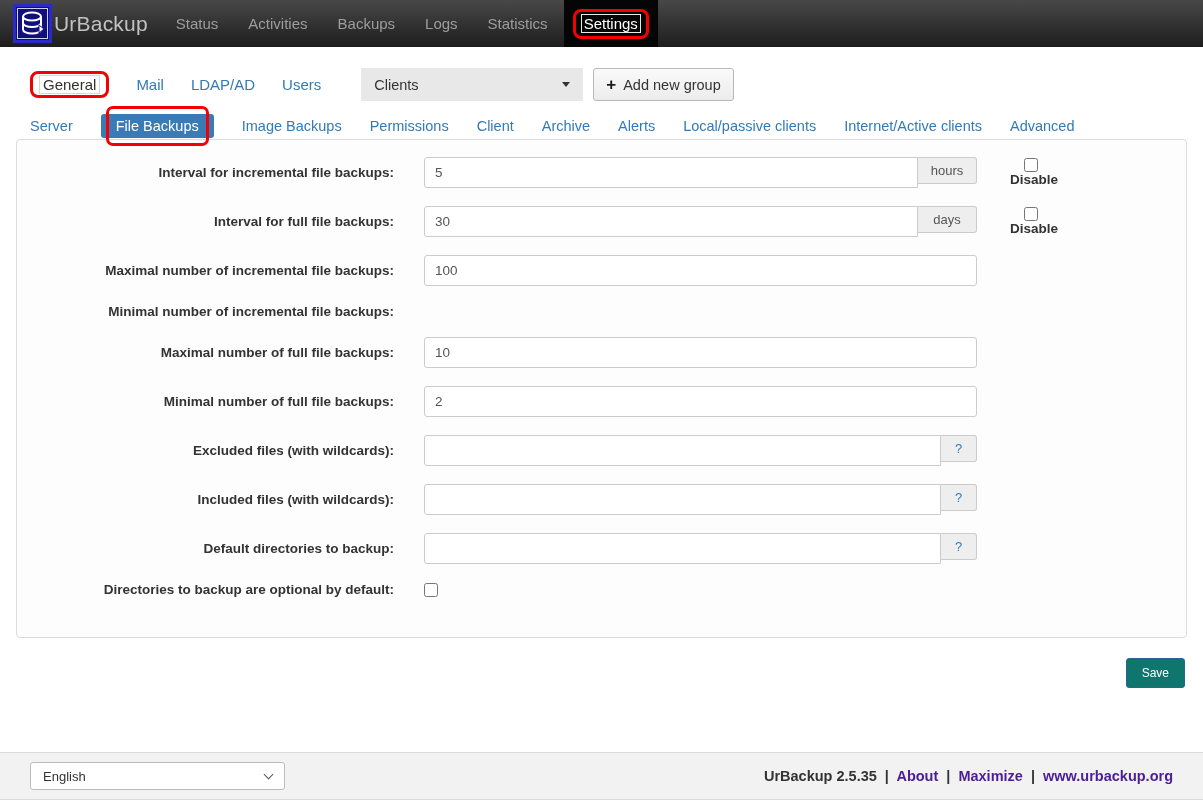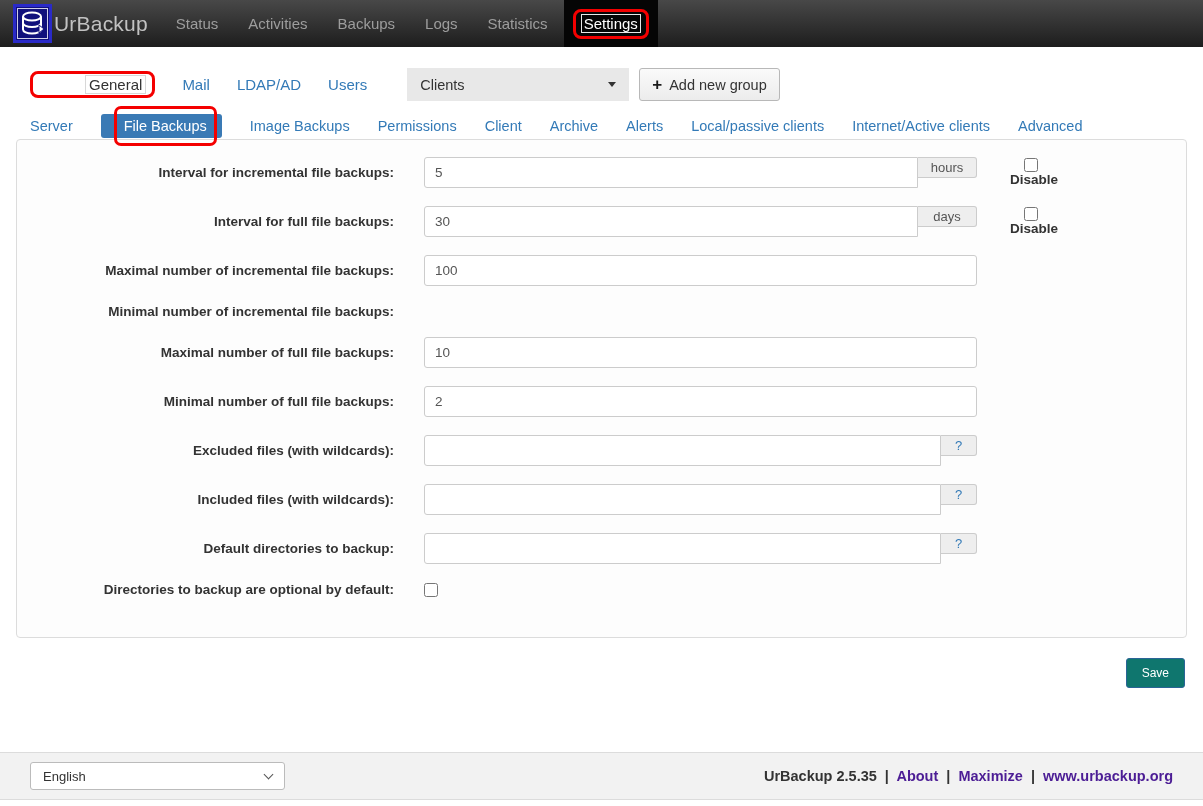--- a/index.html
+++ b/index.html
@@ -43,21 +43,21 @@
     padding: 0 2px;
     color: #ffffff; font-size: 15px;
   }
   
   .l1-row {
     display: flex; align-items: center;
     margin: 21px 0 0 30px;
     font-size: 15px;
   }
   .l1-active-wrap { border: 3px solid #f40000; border-radius: 8px; padding: 2px 6px; }
-  .l1-active-wrap .inner { color: #333; border: 1px solid #d8d8d8; padding: 0 3px; margin-left: 46px; }
+  .l1-active-wrap .inner { color: #333; border: 1px solid #d8d8d8; padding: 0 3px; }
   .l1-link { color: #337ab7; margin-left: 27px; cursor: pointer; text-decoration: none; }
   .clients-select {
     margin-left: 40px; width: 222px; height: 33px;
     background: #e8e8e8; color: #333;
     display: flex; align-items: center; justify-content: space-between;
     padding: 0 13px; cursor: pointer; font-size: 14.5px;
   }
   .caret-down {
     width: 0; height: 0;
     border-left: 4.5px solid transparent; border-right: 4.5px solid transparent;
@@ -78,21 +78,21 @@
     font-size: 14.5px;
     position: relative; z-index: 2;
   }
   .l2-link { color: #337ab7; margin-right: 28px; cursor: pointer; text-decoration: none; }
   .l2-active {
     background: #3a7ab5; border-radius: 3px;
     padding: 4px 5px; margin-right: 28px; margin-left: 0;
   }
   .l2-active .red-ann2 {
     border: 3px solid #f40000; border-radius: 7px;
-    padding: 9px 7px; color: #ffffff; margin-left: 8px;
+    padding: 9px 7px; color: #ffffff;
   }
   
   .panel {
     margin: 1px 16px 0 16px;
     border: 1px solid #dcdcdc; border-radius: 4px;
     background: #fdfdfd;
     padding: 17px 0 40px 0;
     position: relative; z-index: 1;
   }
   .form-row { display: flex; align-items: center; margin-bottom: 18px; }
@@ -104,21 +104,21 @@
   }
   .igroup { display: flex; width: 553px; }
   .tinput {
     height: 31px; border: 1px solid #ccc; border-radius: 3px;
     padding: 0 10px; font-size: 13.5px; color: #555;
     font-family: "Liberation Sans", sans-serif;
     width: 553px; background: #fff; outline: none;
   }
   .igroup .tinput { flex: 1 1 auto; width: auto; border-radius: 3px 0 0 3px; }
   .iaddon {
-    height: 21px; background: #eeeeee;
+    height: 27px; background: #eeeeee;
     border: 1px solid #ccc; border-left: none;
     border-radius: 0 3px 3px 0;
     display: flex; align-items: center; justify-content: center;
     font-size: 13px; color: #555;
   }
   .addon-unit { width: 59px; }
   .addon-help { width: 36px; color: #337ab7; cursor: pointer; }
   .disable-wrap { display: flex; align-items: center; margin-left: 27px; flex-direction: column; }
   .cbox { width: 14px; height: 14px; margin: 0; cursor: pointer; }
   .disable-label { font-weight: bold; font-size: 13.5px; color: #333; margin-left: 6px; }

